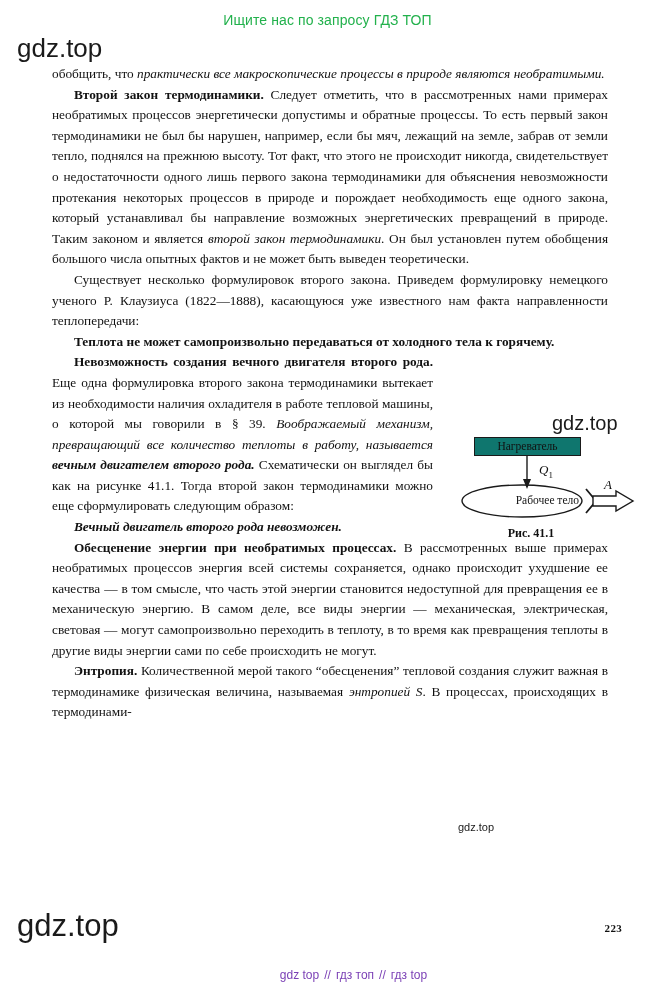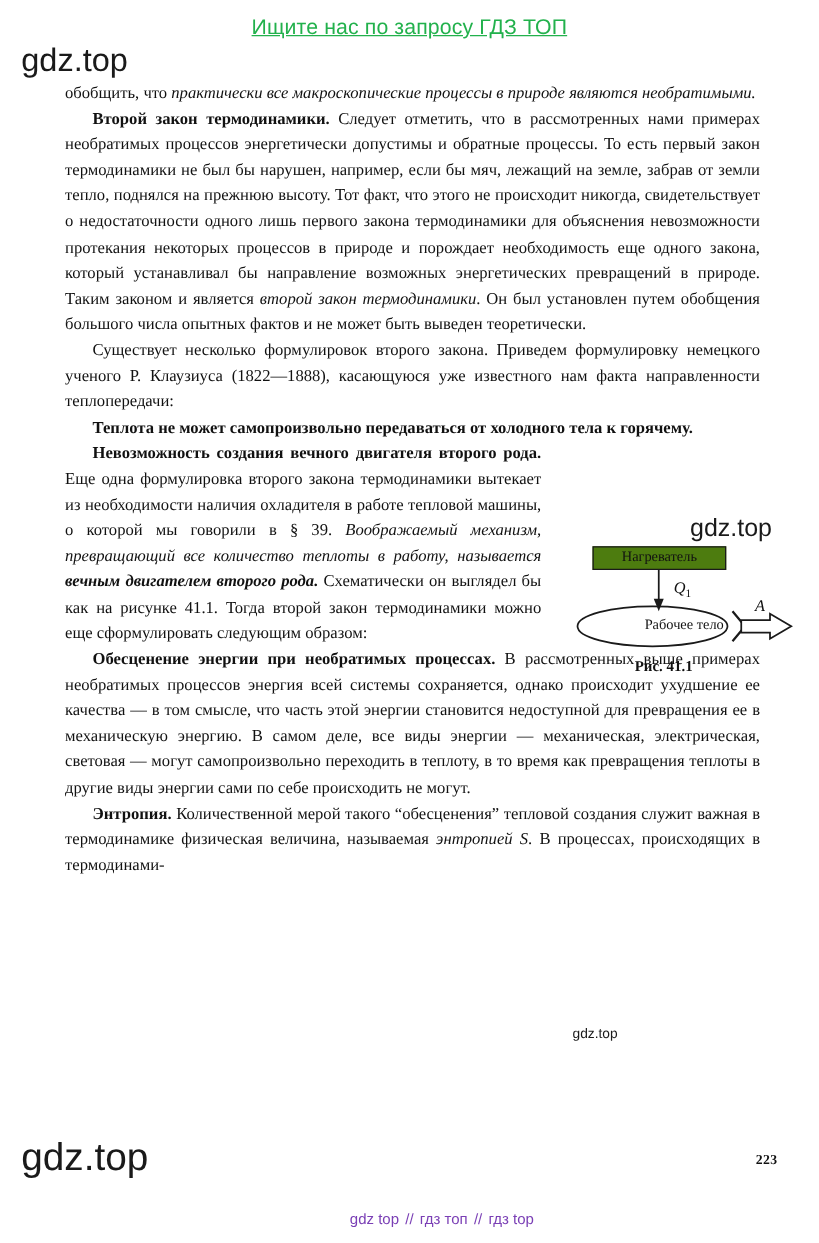--- a/index.html
+++ b/index.html
@@ -17,24 +17,23 @@
   }
 
   
   .promo {
     position: absolute;
     top: 12px;
     left: 0;
     width: 655px;
     text-align: center;
     font-family: "Liberation Sans", sans-serif;
-    font-size: 17px;
+    font-size: 14px;
     color: #22b14c;
     letter-spacing: 0.1px;
-    text-decoration: underline;
   }
 
   
   .wm {
     position: absolute;
     font-family: "Liberation Sans", sans-serif;
     color: #1a1a1a;
     white-space: nowrap;
   }
   .wm-tl { left: 17px;  top: 33px;  font-size: 26px; }
@@ -97,21 +96,21 @@
   }
   .heater-box {
     position: absolute;
     left: 18px; top: 0;
     width: 107px; height: 19px;
     border: 1px solid #1a1a1a;
     box-sizing: border-box;
     text-align: center;
     font-size: 11.5px;
     line-height: 17px;
-    background: #4d7c0f;
+    background: #0f766e;
   }
   .fig-svg { position: absolute; left: 0; top: 0; }
   .q-label {
     position: absolute;
     left: 83px; top: 25px;
     font-size: 13px;
     font-style: italic;
     font-family: "Liberation Serif", serif;
   }
   .q-label sub { font-size: 9px; font-style: normal; }
@@ -156,20 +155,21 @@
   <p class="ind"><b>Второй закон термодинамики.</b><span> Следует отметить, что в рассмотренных нами примерах необратимых процессов энергетически допустимы и обратные процессы. То есть первый закон термодинамики не был бы нарушен, например, если бы мяч, лежащий на земле, забрав от земли тепло, поднялся на прежнюю высоту. Тот факт, что этого не происходит никогда, свидетельствует о недостаточности одного лишь первого закона термодинамики для объяснения невозможности протекания некоторых процессов в природе и порождает необходимость еще одного закона, который устанавливал бы направление возможных энергетических превращений в природе. Таким законом и является </span><i>второй закон термодинамики</i><span>. Он был установлен путем обобщения большого числа опытных фактов и не может быть выведен теоретически.</span></p>
 
   <p class="ind">Существует несколько формулировок второго закона. Приведем формулировку немецкого ученого Р. Клаузиуса (1822—1888), касающуюся уже известного нам факта направленности теплопередачи:</p>
 
   <p class="ind"><b>Теплота не может самопроизвольно передаваться от холодного тела к горячему.</b></p>
 
   <div class="wrap-space"></div>
 
   <p class="ind"><b>Невозможность создания вечного двигателя второго рода.</b><span> Еще одна формулировка второго закона термодинамики вытекает из необходимости наличия охладителя в работе тепловой машины, о которой мы говорили в § 39. </span><i>Воображаемый механизм, превращающий все количество теплоты в работу, называется </i><span class="bi">вечным двигателем второго рода.</span><span> Схематически он выглядел бы как на рисунке 41.1. Тогда второй закон термодинамики можно еще сформулировать следующим образом:</span></p>
 
+  <p class="ind"><span class="bi">Вечный двигатель второго рода невозможен.</span></p>
 
 
   <p class="ind"><b>Обесценение энергии при необратимых процессах.</b><span> В рассмотренных выше примерах необратимых процессов энергия всей системы сохраняется, однако происходит ухудшение ее качества — в том смысле, что часть этой энергии становится недоступной для превращения ее в механическую энергию. В самом деле, все виды энергии — механическая, электрическая, световая — могут самопроизвольно переходить в теплоту, в то время как превращения теплоты в другие виды энергии сами по себе происходить не могут.</span></p>
 
   <p class="ind"><b>Энтропия.</b><span> Количественной мерой такого “обесценения” тепловой создания служит важная в термодинамике физическая величина, называемая </span><i>энтропией S</i><span>. В процессах, происходящих в термодинами-</span></p>
 
 </div>
 
 <div class="figure">
 

